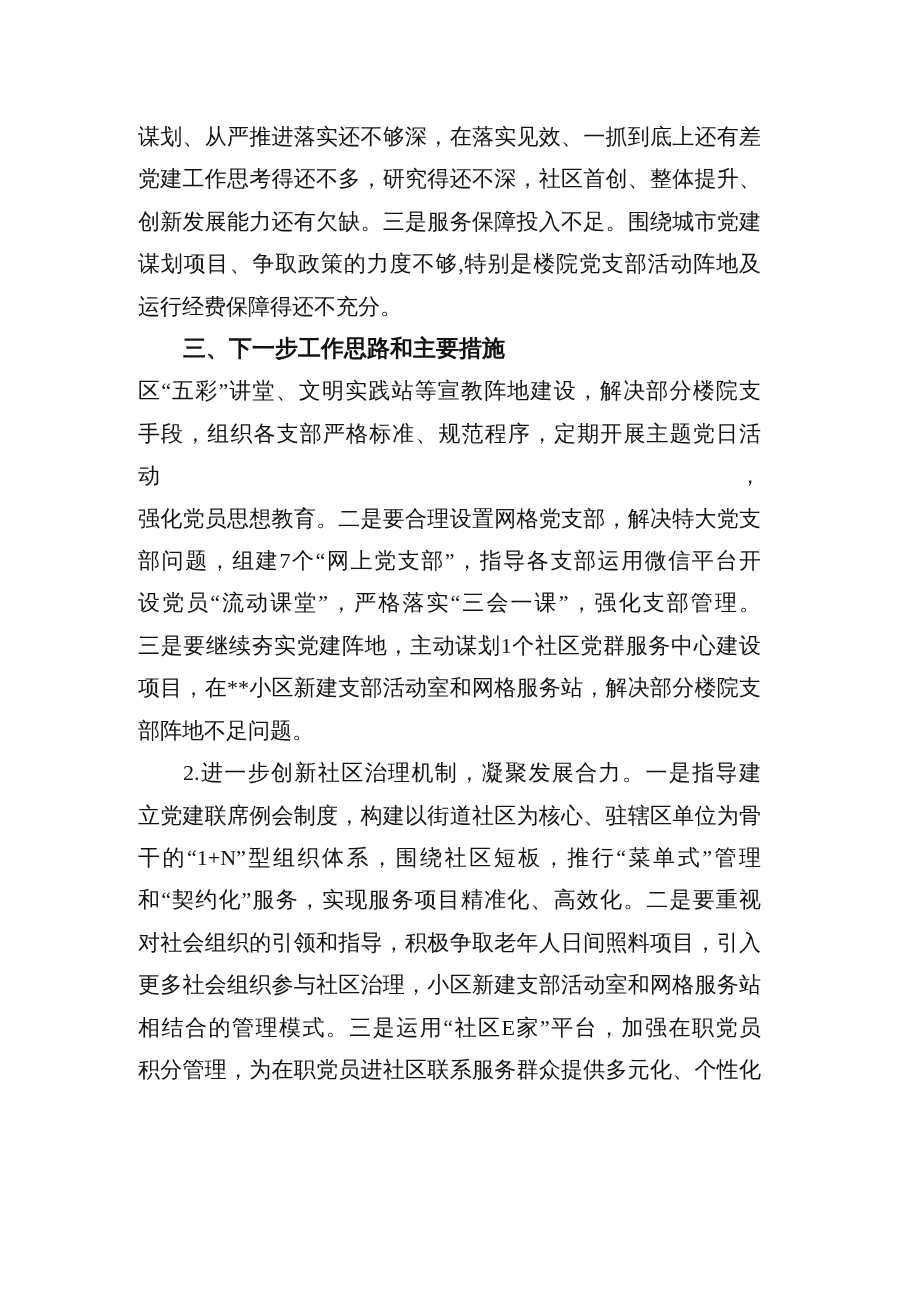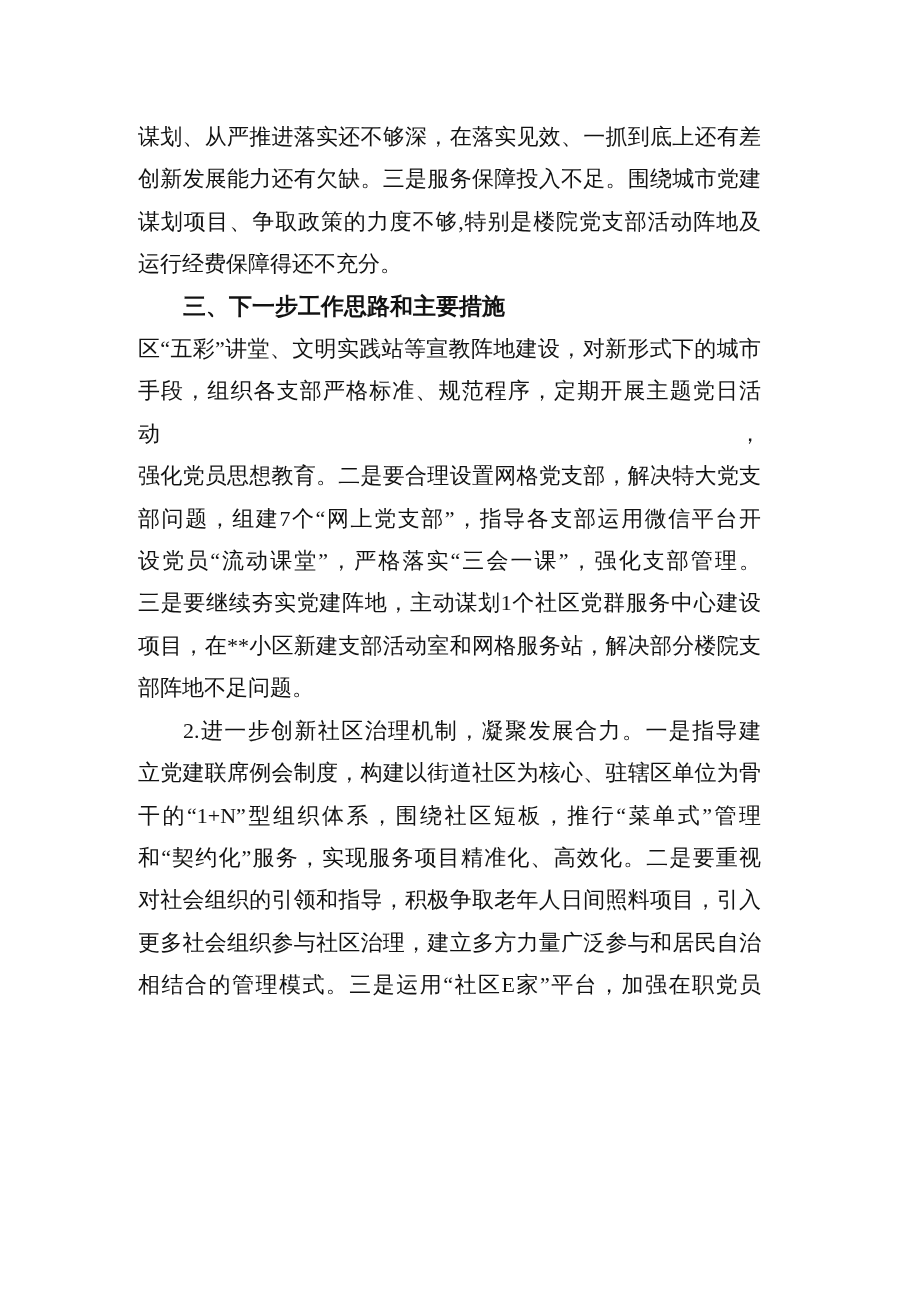--- a/index.html
+++ b/index.html
@@ -41,33 +41,35 @@
     text-align: left;
     text-align-last: left;
   }
 </style>
 </head>
 <body>
 
 <div class="page">
   <div class="textblock">
     <div class="line">谋划、从严推进落实还不够深，在落实见效、一抓到底上还有差</div>
+    <div class="line">党建工作思考得还不多，研究得还不深，社区首创、整体提升、</div>
     <div class="line">创新发展能力还有欠缺。三是服务保障投入不足。围绕城市党建</div>
     <div class="line">谋划项目、争取政策的力度不够,特别是楼院党支部活动阵地及</div>
     <div class="line lastline">运行经费保障得还不充分。</div>
     <div class="line heading indent">三、下一步工作思路和主要措施</div>
-    <div class="line">区“五彩”讲堂、文明实践站等宣教阵地建设，对新形式下的城市</div>
+    <div class="line">区“五彩”讲堂、文明实践站等宣教阵地建设，解决部分楼院支</div>
     <div class="line">手段，组织各支部严格标准、规范程序，定期开展主题党日活动，</div>
     <div class="line">强化党员思想教育。二是要合理设置网格党支部，解决特大党支</div>
     <div class="line">部问题，组建7个“网上党支部”，指导各支部运用微信平台开</div>
     <div class="line">设党员“流动课堂”，严格落实“三会一课”，强化支部管理。</div>
     <div class="line">三是要继续夯实党建阵地，主动谋划1个社区党群服务中心建设</div>
     <div class="line">项目，在**小区新建支部活动室和网格服务站，解决部分楼院支</div>
     <div class="line lastline">部阵地不足问题。</div>
     <div class="line indent">2.进一步创新社区治理机制，凝聚发展合力。一是指导建</div>
     <div class="line">立党建联席例会制度，构建以街道社区为核心、驻辖区单位为骨</div>
     <div class="line">干的“1+N”型组织体系，围绕社区短板，推行“菜单式”管理</div>
     <div class="line">和“契约化”服务，实现服务项目精准化、高效化。二是要重视</div>
     <div class="line">对社会组织的引领和指导，积极争取老年人日间照料项目，引入</div>
-    <div class="line">更多社会组织参与社区治理，建立多方力量广泛参与和居民自治</div>
+    <div class="line">更多社会组织参与社区治理，小区新建支部活动室和网格服务站</div>
     <div class="line">相结合的管理模式。三是运用“社区E家”平台，加强在职党员</div>
+    <div class="line">积分管理，为在职党员进社区联系服务群众提供多元化、个性化</div>
   </div>
 </div>
 
 </body></html>

